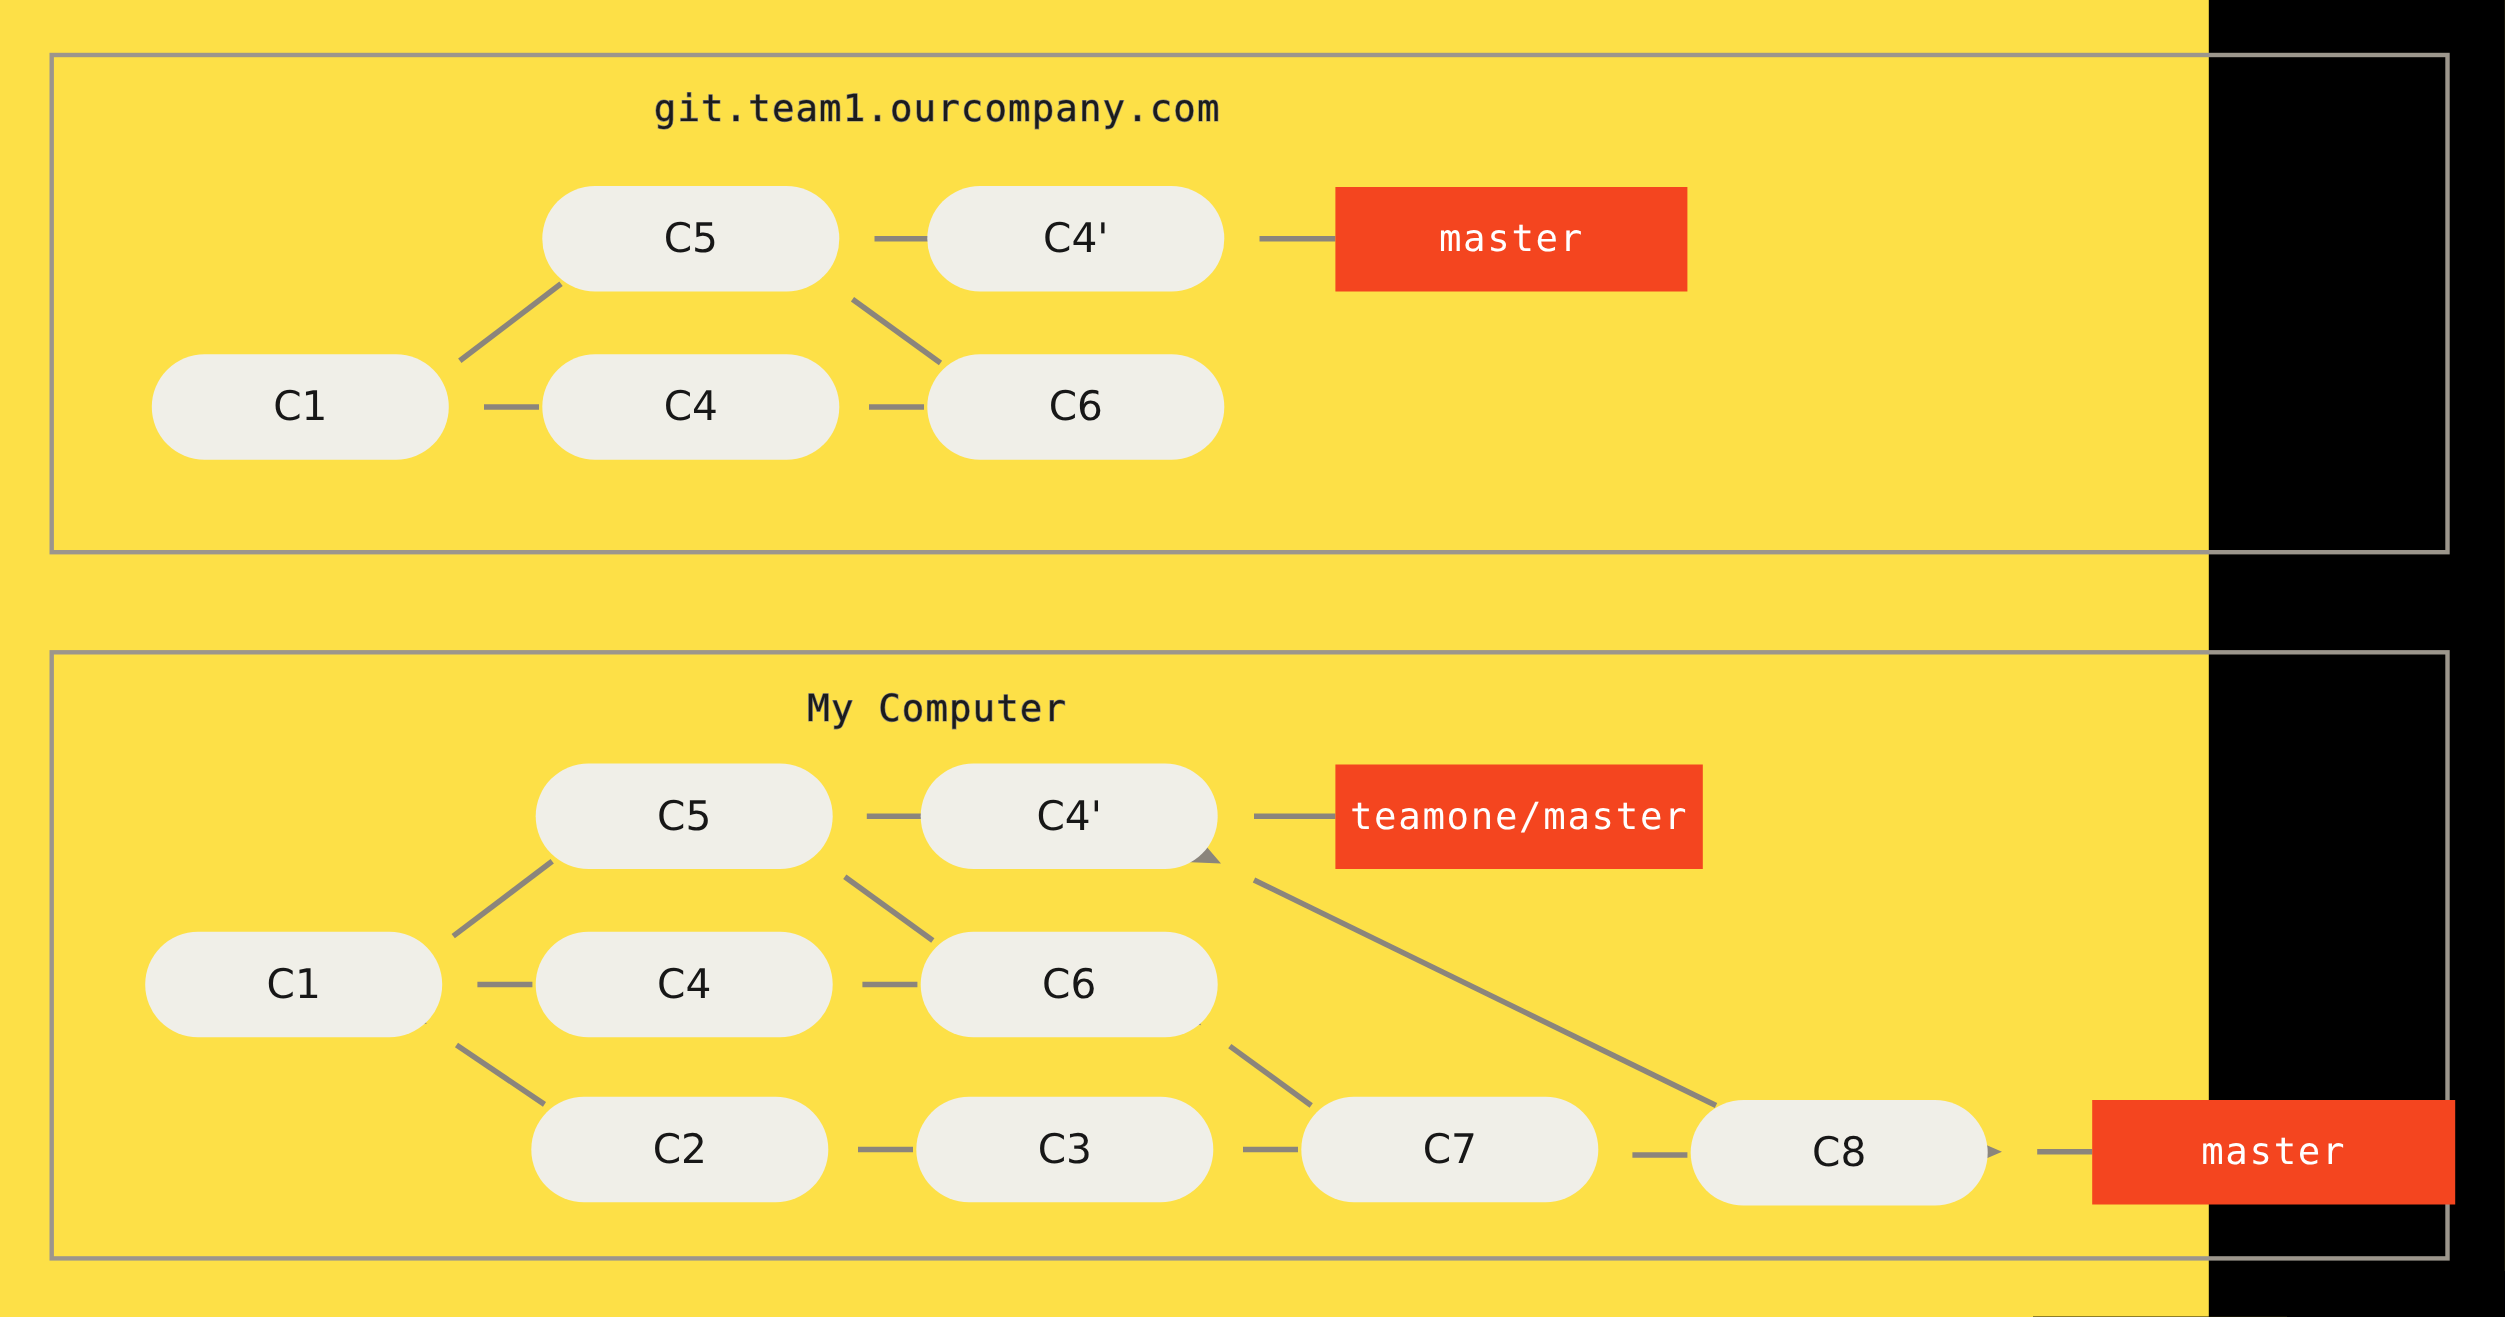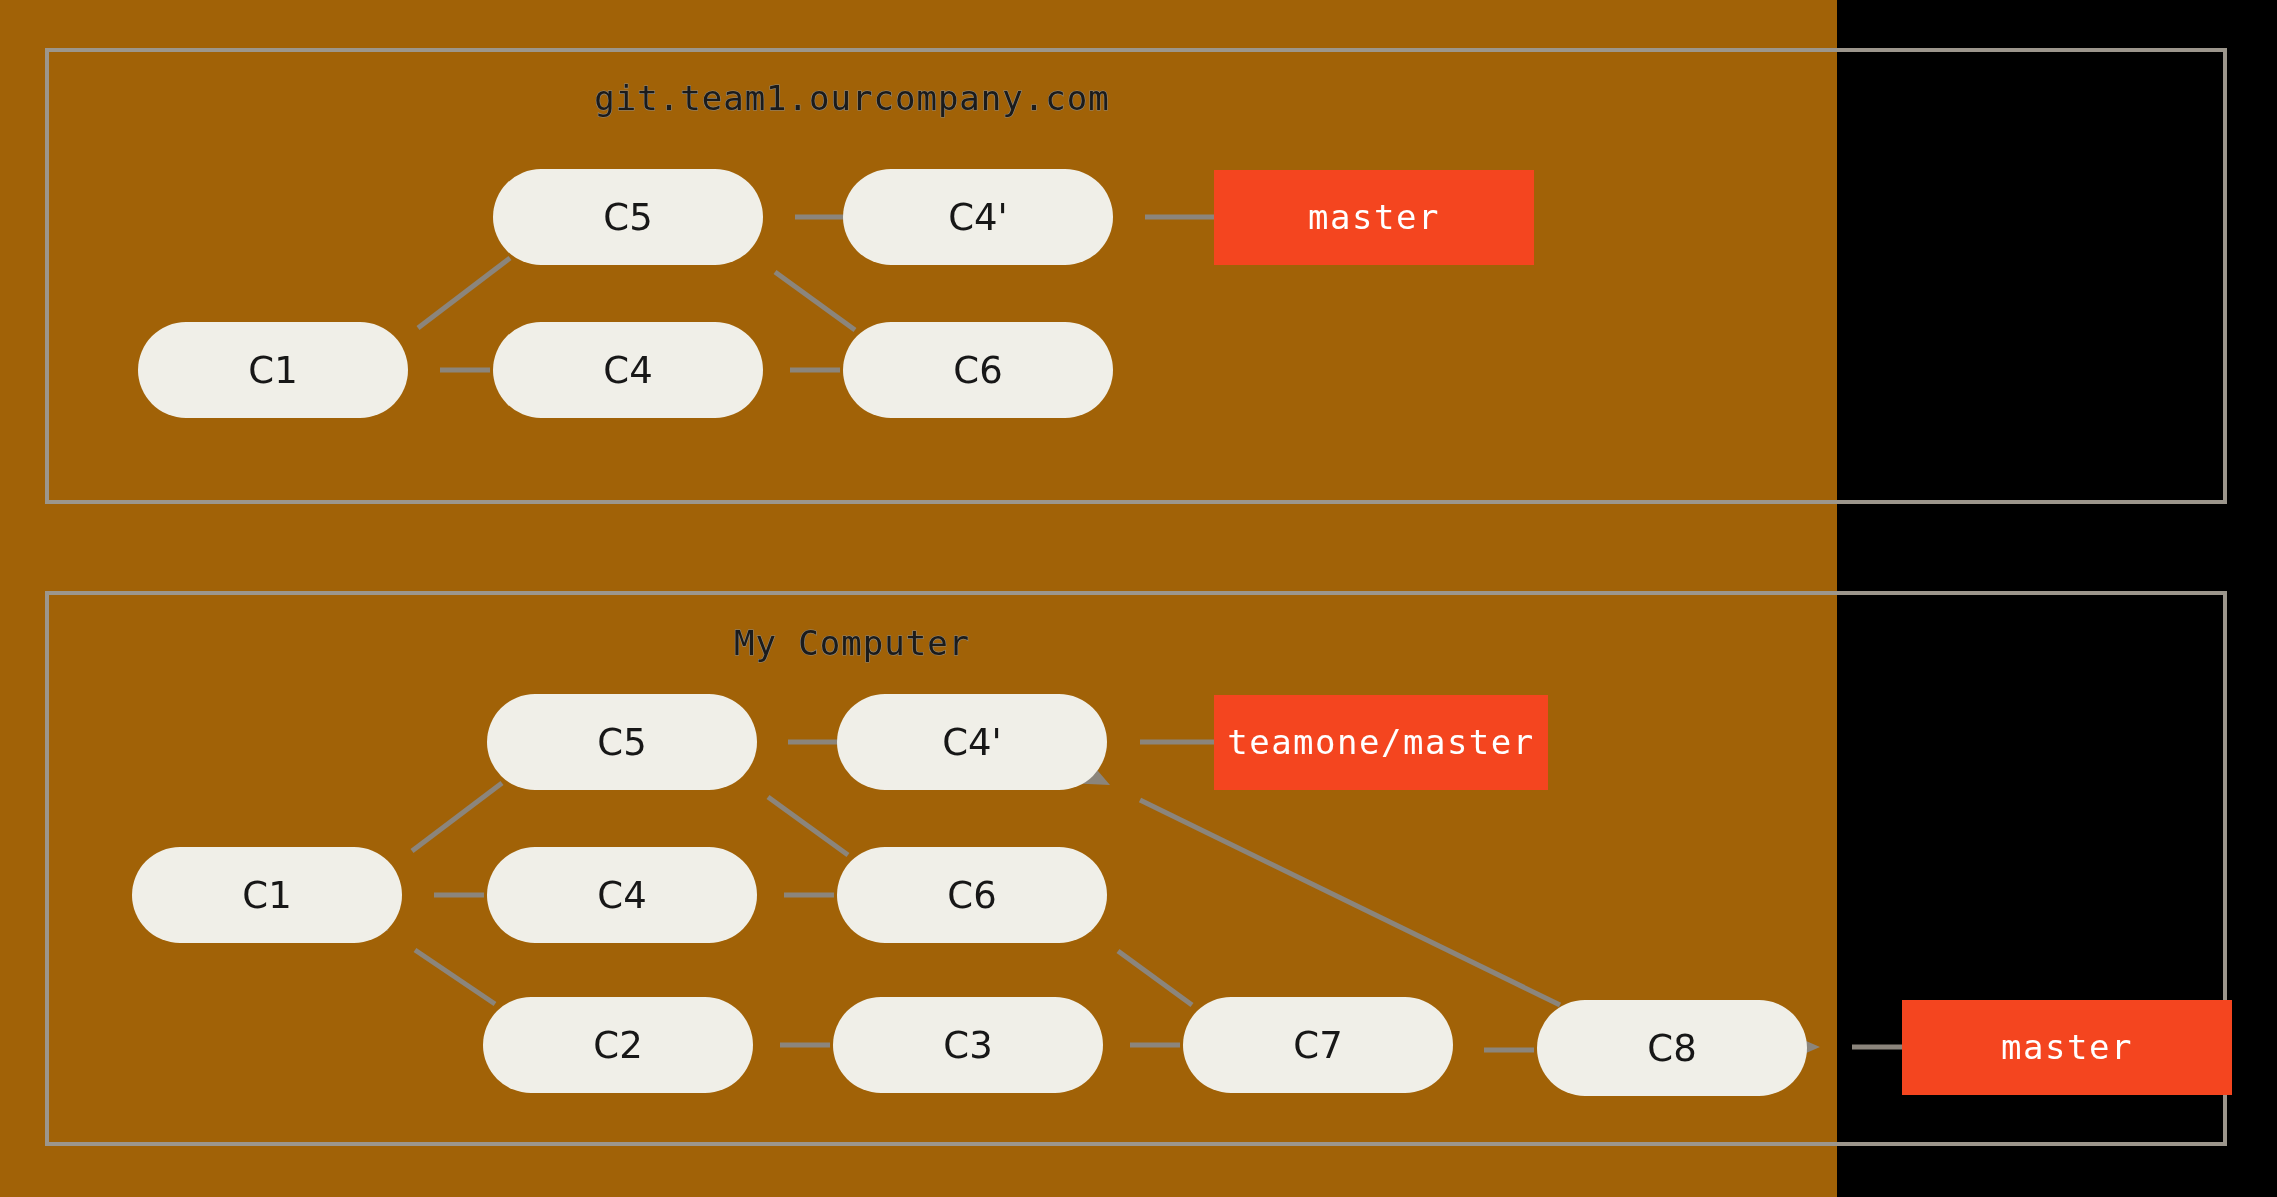--- a/index.html
+++ b/index.html
@@ -9,23 +9,23 @@
     background: #000000;
   }
   body {
     width: 2277px;
     height: 1197px;
     overflow: hidden;
     font-family: "DejaVu Sans Mono", monospace;
   }
   #stage {
     position: relative;
-    width: 1837px;
+    width: 2008px;
     height: 1197px;
-    background: #a16207;
+    background: #fde047;
   }
   svg#diagram {
     position: absolute;
     left: 0;
     top: 0;
     width: 2277px;
     height: 1197px;
     display: block;
   }
   .panel-frame {

